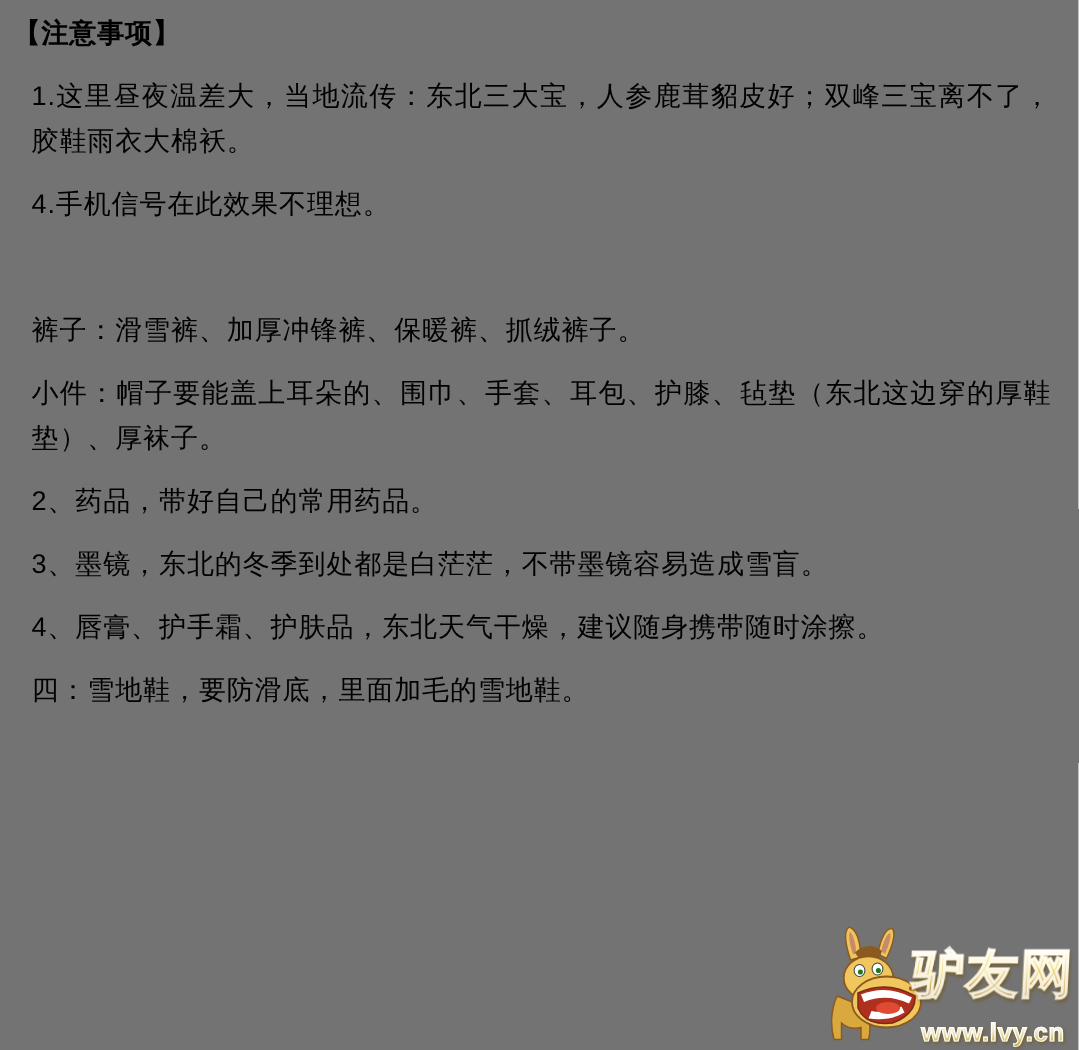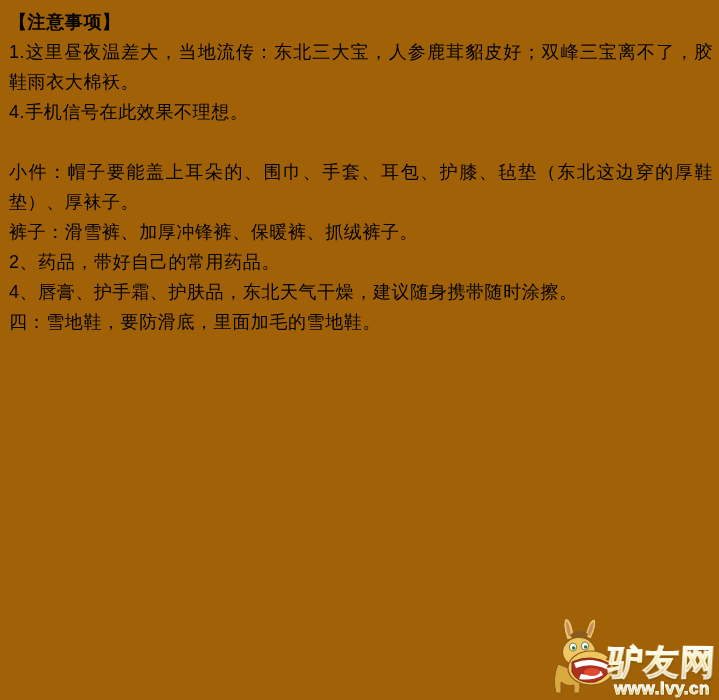--- a/index.html
+++ b/index.html
@@ -2,34 +2,34 @@
 <html><head>
 <meta charset="utf-8">
 <style>
   html, body { margin: 0; padding: 0; background: #ffffff; }
   .page {
     position: relative;
     width: 719px;
     height: 700px;
     box-sizing: border-box;
     padding: 7px 6px 0 9px;
-    background: #a16207;
+    background: #737373;
     color: #000000;
     font-family: "Liberation Sans", sans-serif;
     overflow: hidden;
   }
   .doc-title {
     font-size: 18px;
     font-weight: bold;
     line-height: 30px;
     letter-spacing: 0.6px;
     white-space: nowrap;
   }
   .para {
-    margin: 0;
+    margin: 12px;
     font-size: 18px;
     line-height: 30px;
     letter-spacing: 0.6px;
     text-align: justify;
     word-break: break-all;
   }
   .para-spacer { height: 30px; }
 
   
   .watermark {
@@ -63,21 +63,21 @@
     transform: skewX(-3deg);
     background: linear-gradient(180deg, #fff6c8 4%, #eec83e 40%, #c29317 72%, #9a7210 100%);
     -webkit-background-clip: text;
     background-clip: text;
     -webkit-text-fill-color: transparent;
     -webkit-text-stroke: 1px rgba(255,255,255,0.85);
     filter: drop-shadow(1px 2px 1px rgba(110,75,0,0.45));
     white-space: nowrap;
   }
   .wm-url {
-    margin-top: 1px;
+    margin-top: 14px;
     font-weight: bold;
     font-size: 17px;
     line-height: 1;
     letter-spacing: 0.5px;
     background: linear-gradient(180deg, #ffffff 0%, #eee7c9 45%, #c8a72b 100%);
     -webkit-background-clip: text;
     background-clip: text;
     -webkit-text-fill-color: transparent;
     -webkit-text-stroke: 0.8px rgba(255,255,255,0.9);
     filter: drop-shadow(1px 1px 1px rgba(110,75,0,0.5));
@@ -89,23 +89,24 @@
 
 <div class="page">
 
   <div class="doc-title">【注意事项】</div>
 
   <p class="para">1.这里昼夜温差大，当地流传：东北三大宝，人参鹿茸貂皮好；双峰三宝离不了，胶鞋雨衣大棉袄。</p>
   <p class="para">4.手机信号在此效果不理想。</p>
 
   <div class="para-spacer"></div>
 
+  <p class="para">裤子：滑雪裤、加厚冲锋裤、保暖裤、抓绒裤子。</p>
   <p class="para">小件：帽子要能盖上耳朵的、围巾、手套、耳包、护膝、毡垫（东北这边穿的厚鞋垫）、厚袜子。</p>
-  <p class="para">裤子：滑雪裤、加厚冲锋裤、保暖裤、抓绒裤子。</p>
   <p class="para">2、药品，带好自己的常用药品。</p>
+  <p class="para">3、墨镜，东北的冬季到处都是白茫茫，不带墨镜容易造成雪盲。</p>
   <p class="para">4、唇膏、护手霜、护肤品，东北天气干燥，建议随身携带随时涂擦。</p>
   <p class="para">四：雪地鞋，要防滑底，里面加毛的雪地鞋。</p>
 
   <div class="watermark">
     <svg class="donkey-svg" viewBox="0 0 68 84" aria-hidden="true">
 
       <path d="M9 48 Q3 62 7 77 L12 77 L12 66 Q18 71 25 69 L25 77 L30 77 Q33 66 27 55 Z" fill="#d9a940" stroke="#8a5a1e" stroke-width="1"></path>
 
       <path d="M18 24 Q12 6 17 2 Q24 4 25 22 Z" fill="#eec45c" stroke="#8a5a1e" stroke-width="1"></path>
       <path d="M36 20 Q40 2 46 3 Q49 8 42 23 Z" fill="#eec45c" stroke="#8a5a1e" stroke-width="1"></path>

